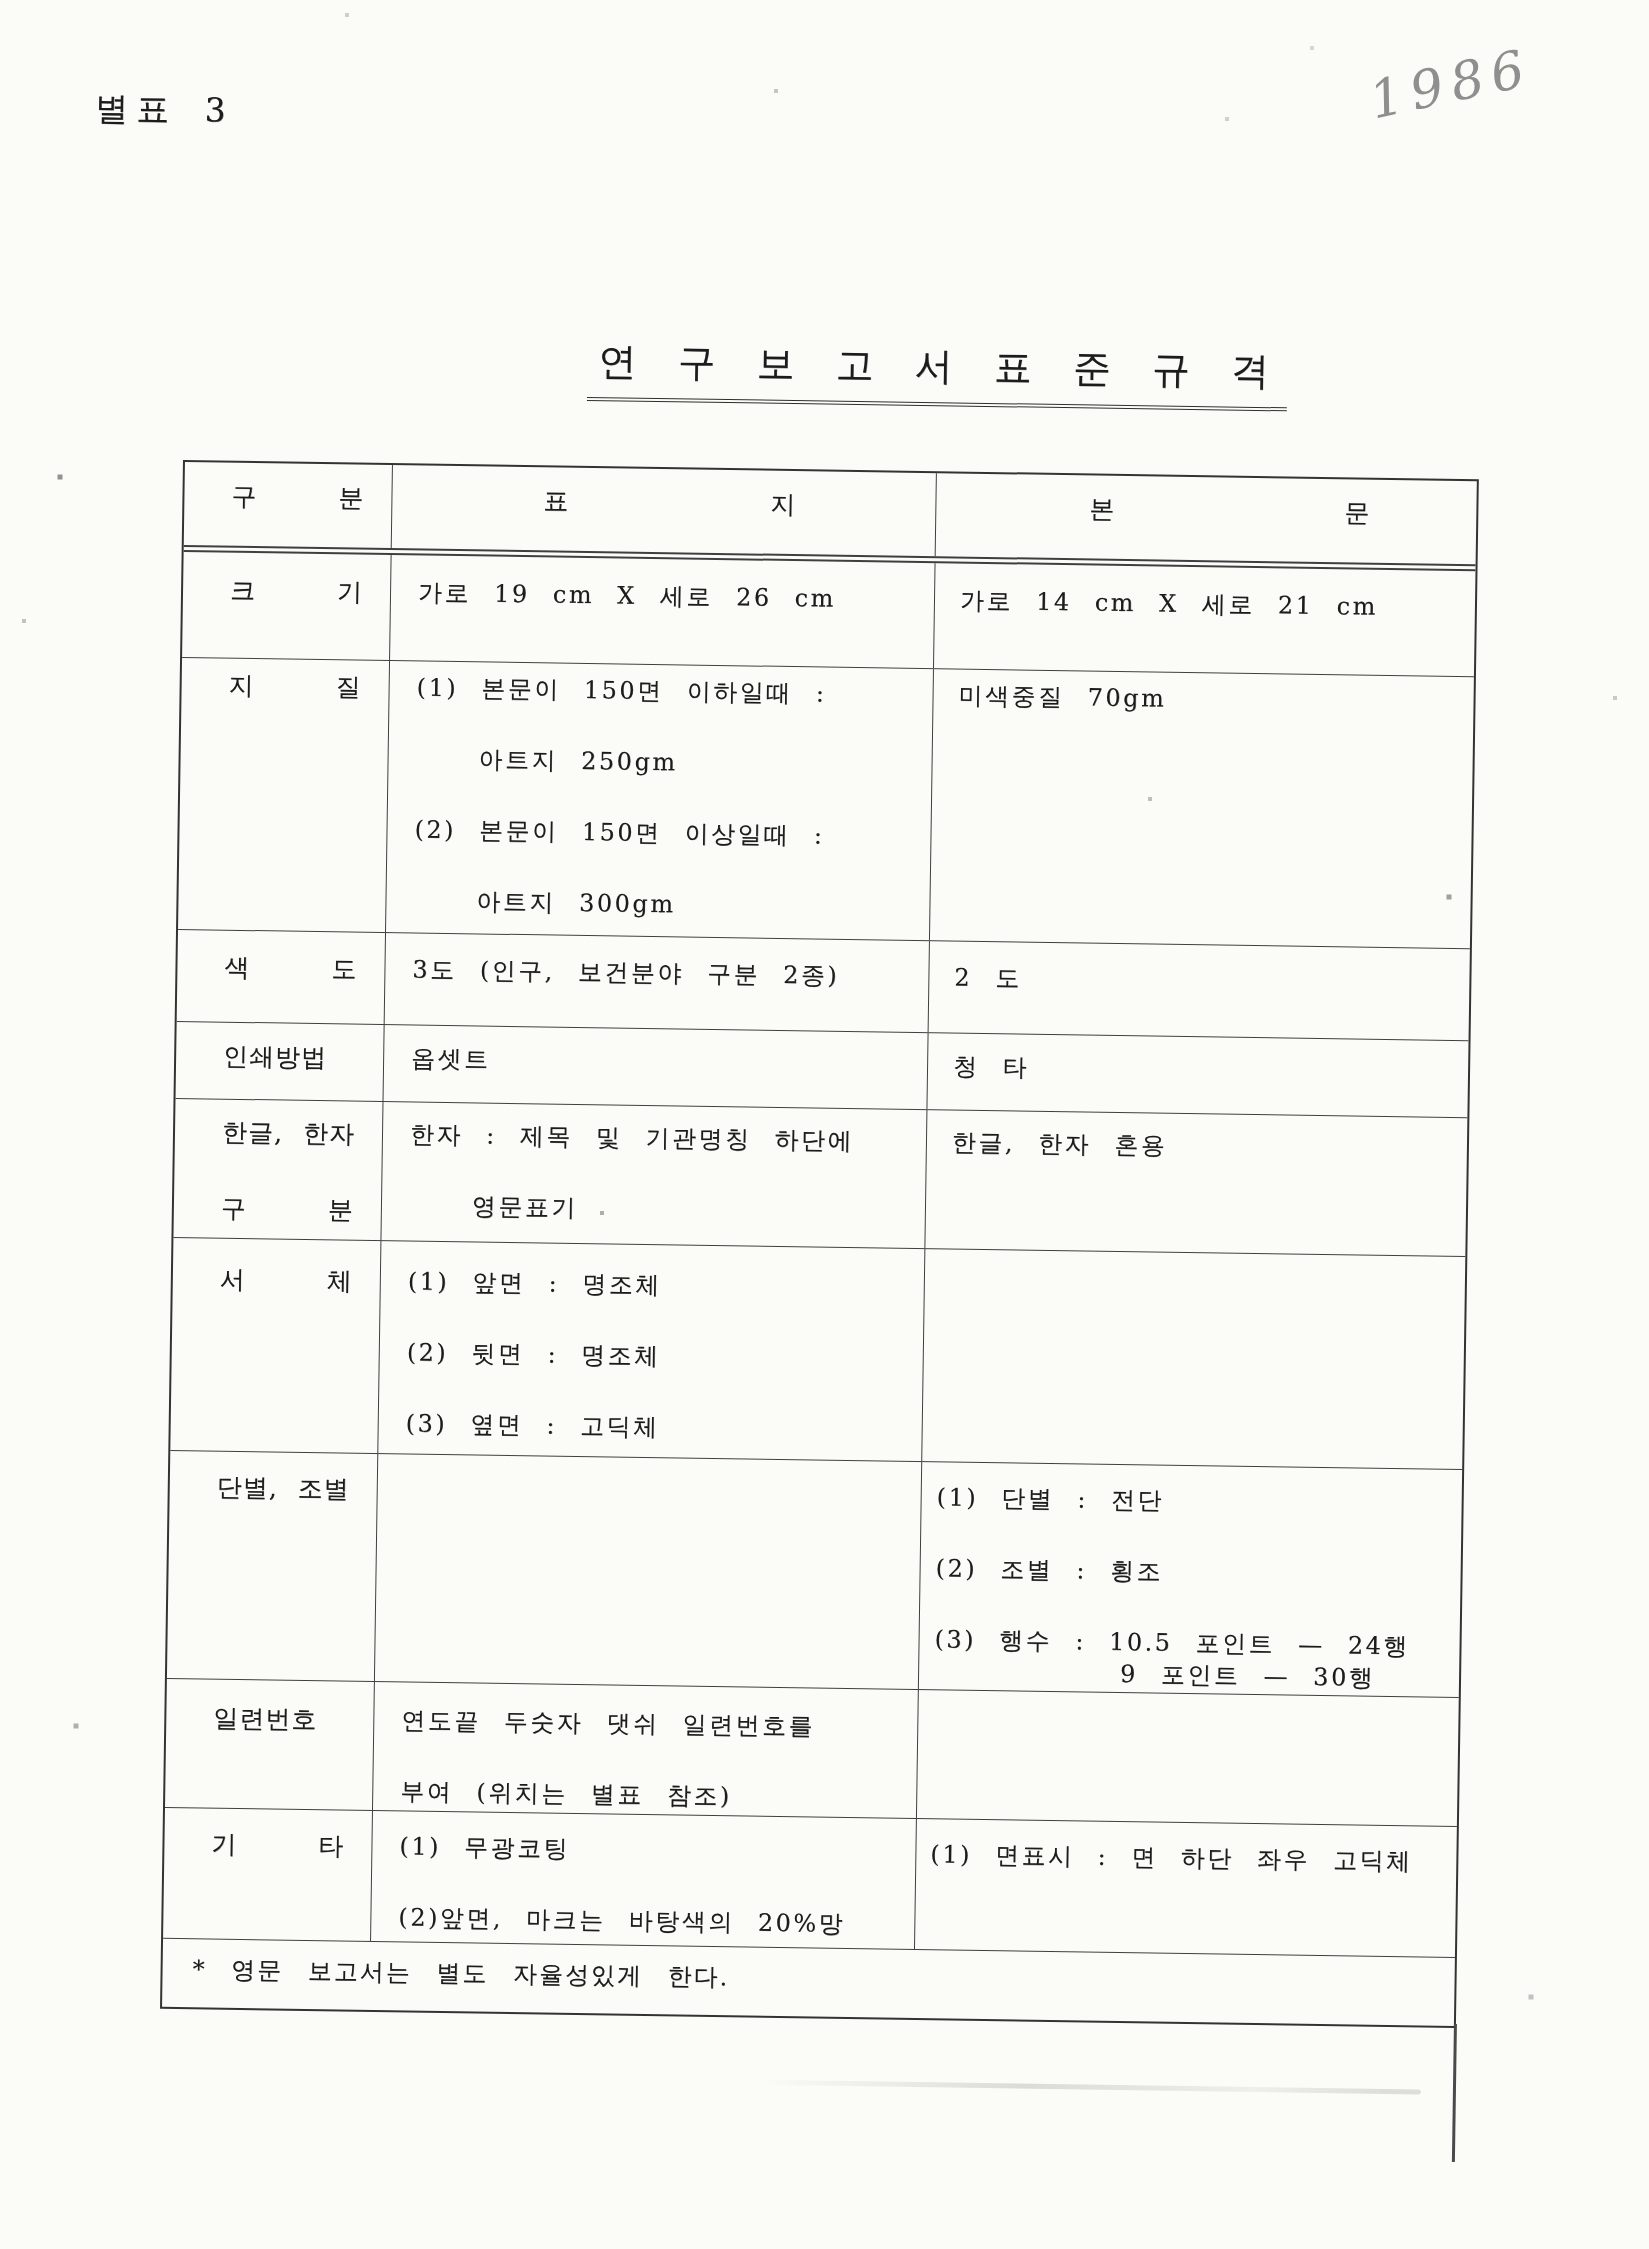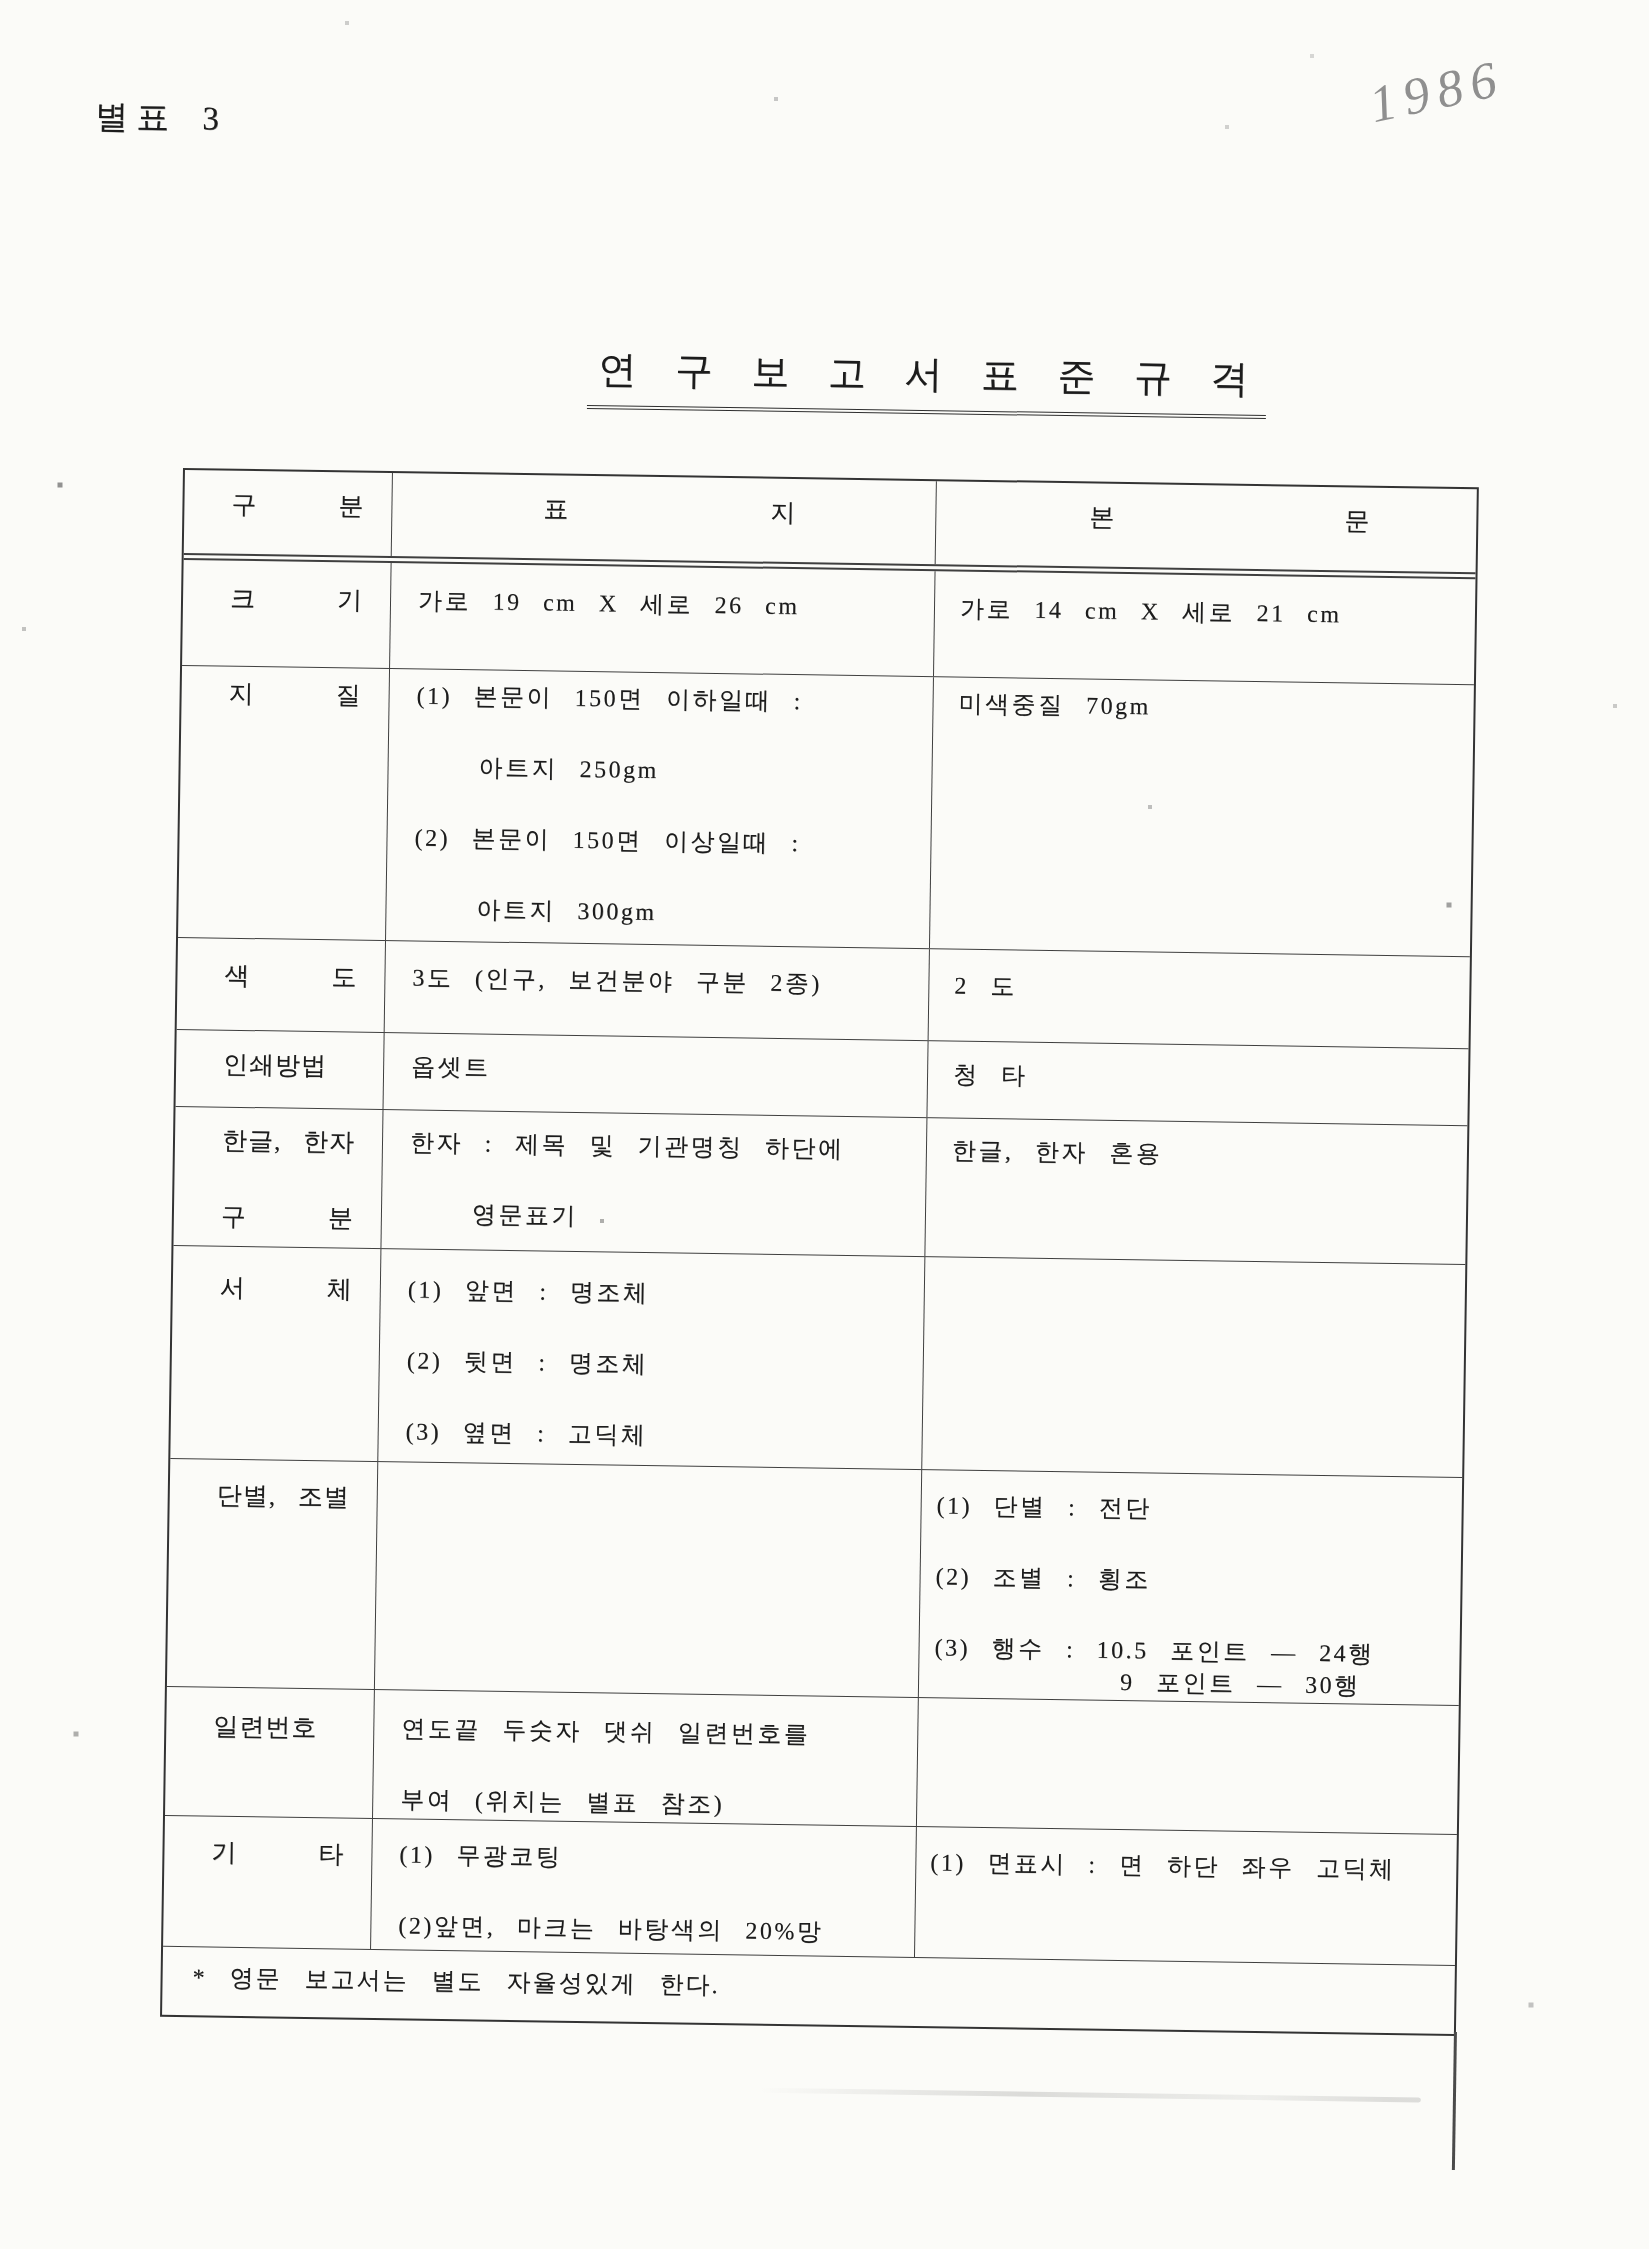--- a/index.html
+++ b/index.html
@@ -3,21 +3,21 @@
 <meta charset="utf-8">
 <style>
   html,body{margin:0;padding:0;}
   body{
     width:1649px;height:2250px;
     background:#fbfbf8;
     font-family:"DejaVu Serif","Liberation Serif",serif;
     color:#1c1c1c;
     overflow:hidden;
   }
-  .page{position:absolute;left:0;top:8px;width:1649px;height:2189px;overflow:hidden;font-family:Liberation Serif, serif;}
+  .page{position:absolute;left:0;top:0;width:1649px;height:2189px;overflow:hidden;}
   .skew{
     position:absolute;left:0;top:0;width:100%;height:100%;
     transform:rotate(0.85deg);
     transform-origin:183px 460px;
   }
   
   .margin-note{
     position:absolute;left:90px;top:88px;
     font-size:33px;letter-spacing:8px;word-spacing:9px;
     text-shadow:0.4px 0.4px 0.4px rgba(25,25,25,0.5);

